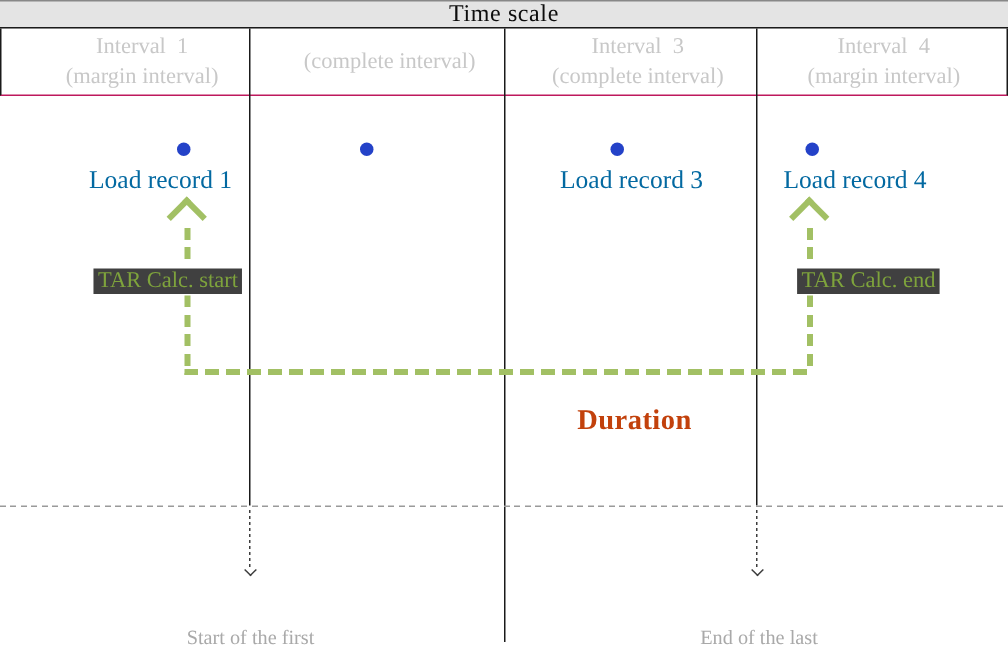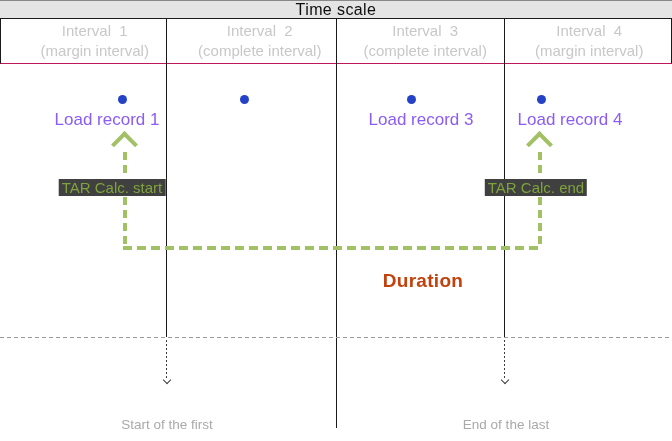--- a/index.html
+++ b/index.html
@@ -1,18 +1,18 @@
 <!DOCTYPE html>
 <html><head>
 <meta charset="utf-8">
 <style>
   html,body{margin:0;padding:0;background:#fff;}
   .diagram{
     position:relative;width:672px;height:441px;background:#ffffff;
-    font-family:Liberation Sans, sans-serif;overflow:hidden;
+    font-family:Liberation Serif, serif;overflow:hidden;
   }
   
   .title-bar{
     position:absolute;left:0;top:0;width:672px;height:19px;
     background:#e4e4e4;border-bottom:1px solid #1a1a1a;border-top:1px solid #888;
     box-sizing:border-box;display:flex;align-items:center;justify-content:center;
   }
   .title-bar span{font-size:16px;letter-spacing:.4px;color:#0d0d0d;}
   
   .header-row{
@@ -29,21 +29,21 @@
   .hdr-cell.c3{width:168px;justify-content:center;} .hdr-cell.c4{width:167px;}
   
   .vline{position:absolute;width:1px;background:#1a1a1a;}
   .vline.a{left:166px;top:19px;height:318px;}
   .vline.b{left:336px;top:19px;height:409px;}
   .vline.c{left:504px;top:19px;height:318px;}
   
   .dot{position:absolute;width:9px;height:9px;border-radius:50%;background:#2442c8;top:95px;}
   .record{
     position:absolute;top:110px;transform:translateX(-50%);
-    color:#8b5cf6;font-size:17px;white-space:pre;
+    color:#0369a1;font-size:17px;white-space:pre;
   }
   
   .chev-up{
     position:absolute;width:15px;height:15px;
     border-top:4px solid #a2c064;border-right:4px solid #a2c064;
     transform:rotate(-45deg);
   }
   .gvseg{position:absolute;width:4px;
     background:repeating-linear-gradient(180deg,#a2c064 0 8px,transparent 8px 13px);}
   .ghseg{position:absolute;height:4px;top:246px;left:123px;width:419px;
@@ -76,21 +76,20 @@
   <div class="title-bar">
     <span>Time scale</span>
   </div>
 
   <div class="header-row">
     <div class="hdr-cell c1">
       <span>Interval  1</span>
       <span>(margin interval)</span>
     </div>
     <div class="hdr-cell c2">
-      <span>Interval  2</span>
       <span>(complete interval)</span>
     </div>
     <div class="hdr-cell c3">
       <span>Interval  3</span>
       <span>(complete interval)</span>
     </div>
     <div class="hdr-cell c4">
       <span>Interval  4</span>
       <span>(margin interval)</span>
     </div>
@@ -113,21 +112,21 @@
   <div class="gvseg" style="left:123px;top:152px;height:26px"></div>
   <div class="gvseg" style="left:123px;top:197px;height:53px"></div>
 
   <div class="chev-up" style="left:530px;top:135px"></div>
   <div class="gvseg" style="left:538px;top:152px;height:26px"></div>
   <div class="gvseg" style="left:538px;top:197px;height:49px"></div>
 
   <div class="ghseg"></div>
 
   <div class="tar-label" style="left:112px">TAR Calc. start</div>
-  <div class="tar-label" style="left:536px">TAR Calc. end</div>
+  <div class="tar-label" style="left:579px">TAR Calc. end</div>
   <div class="duration">Duration</div>
 
   <div class="gray-dash"></div>
 
   <div class="drop-arrow" style="left:166px"></div>
   <div class="chev-down" style="left:164px"></div>
   <div class="drop-arrow" style="left:504px"></div>
   <div class="chev-down" style="left:502px"></div>
 
   <div class="note" style="left:167px">

